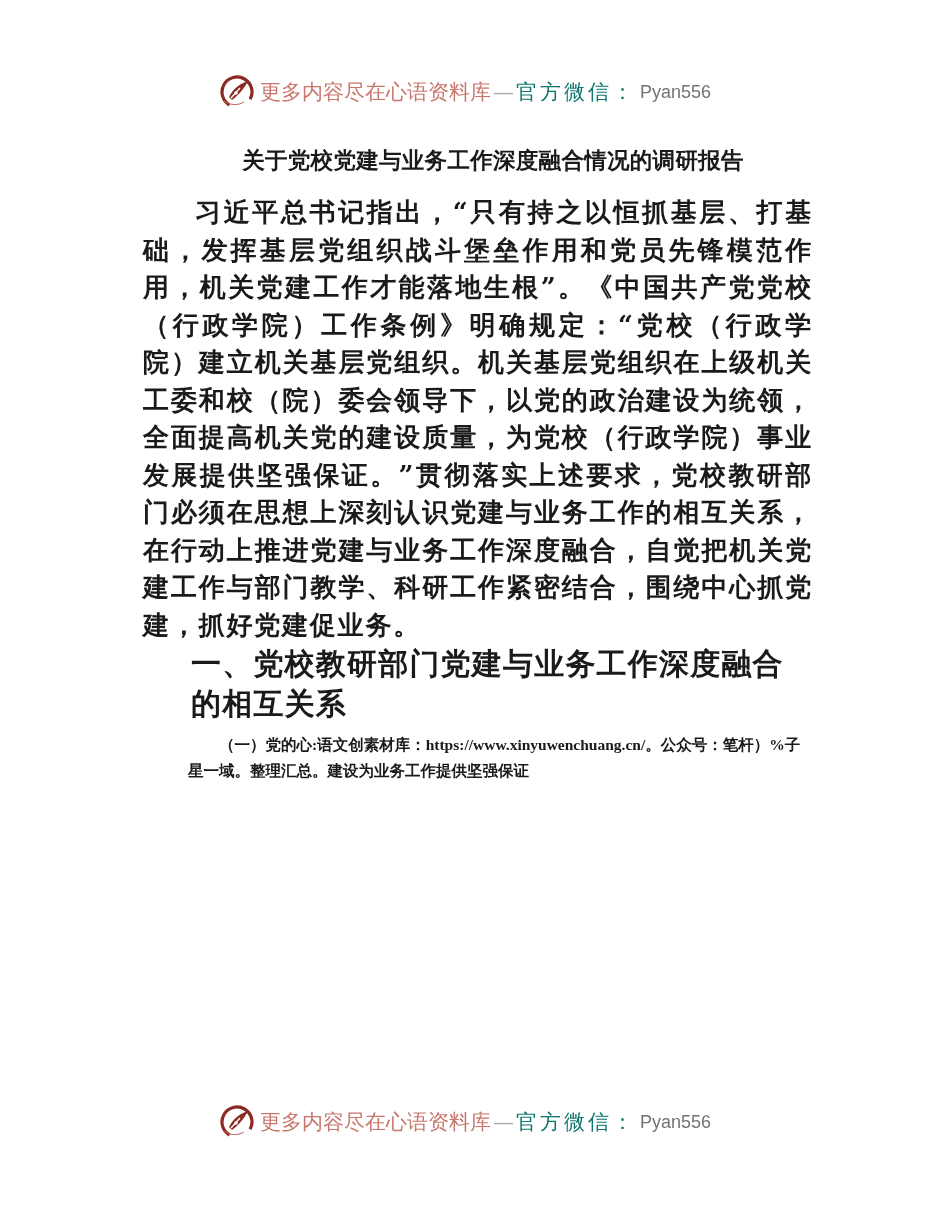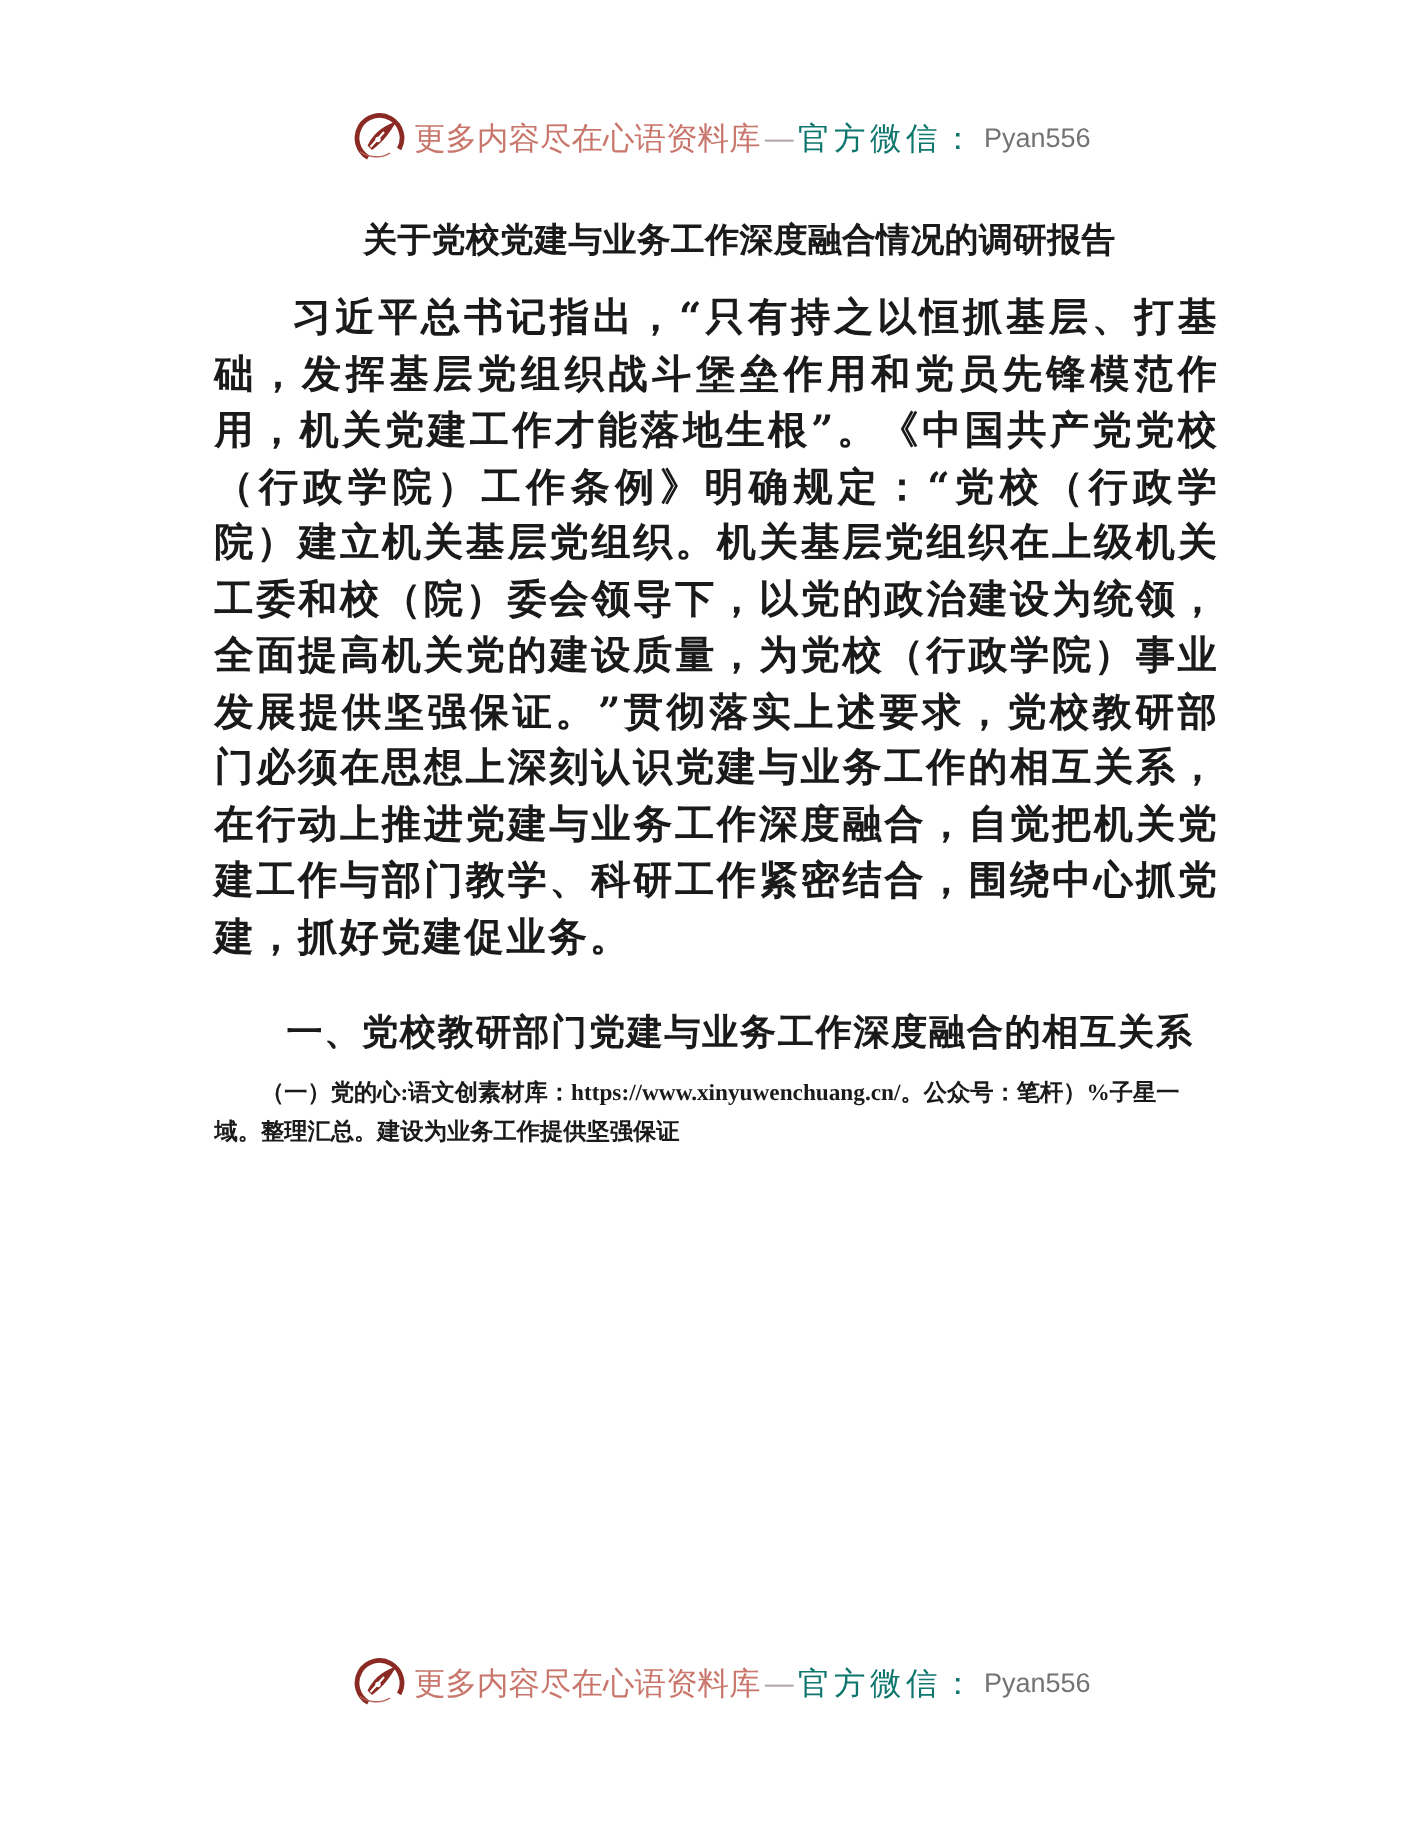--- a/index.html
+++ b/index.html
@@ -10,21 +10,21 @@
     body {
       width: 950px;
       height: 1230px;
       position: relative;
       overflow: hidden;
       font-family: "DejaVu Serif", "Liberation Serif", serif;
       color: #1a1a1a;
     }
     .banner {
       position: absolute;
-      left: 236px;
+      left: 220px;
       height: 40px;
       display: flex;
       align-items: center;
       white-space: nowrap;
     }
     .banner.top { top: 72px; }
     .banner.bottom { top: 1102px; }
     .banner .logo {
       width: 34px;
       height: 34px;
@@ -73,33 +73,34 @@
     .para {
       font-size: 26px;
       line-height: 37.5px;
       text-indent: 2em;
       text-align: justify;
       letter-spacing: 1.8px;
       margin: 0;
     }
     .para.first { margin-top: 14px; }
     .section-head {
-      font-size: 24px;
+      font-size: 30px;
       line-height: 40px;
-      margin-top: 24px;
+      margin-top: 0;
       padding-left: 48px;
       letter-spacing: 1.2px;
     }
     .sub-head {
       font-family: "Liberation Serif", "DejaVu Serif", serif;
       font-size: 15.5px;
       line-height: 26px;
       text-indent: 2em;
       margin-top: 8px;
       letter-spacing: 0px;
+      margin-left: 45px;
     }
     .para.second { margin-top: 16px; }
   </style>
 </head>
 <body>
 
 <div class="banner top">
   <span class="logo">
     <svg width="34" height="34" viewBox="0 0 34 34">
       <circle cx="17" cy="17" r="15" fill="none" stroke="#8b2a22" stroke-width="3.2" stroke-dasharray="70 24" transform="rotate(120 17 17)"></circle>

